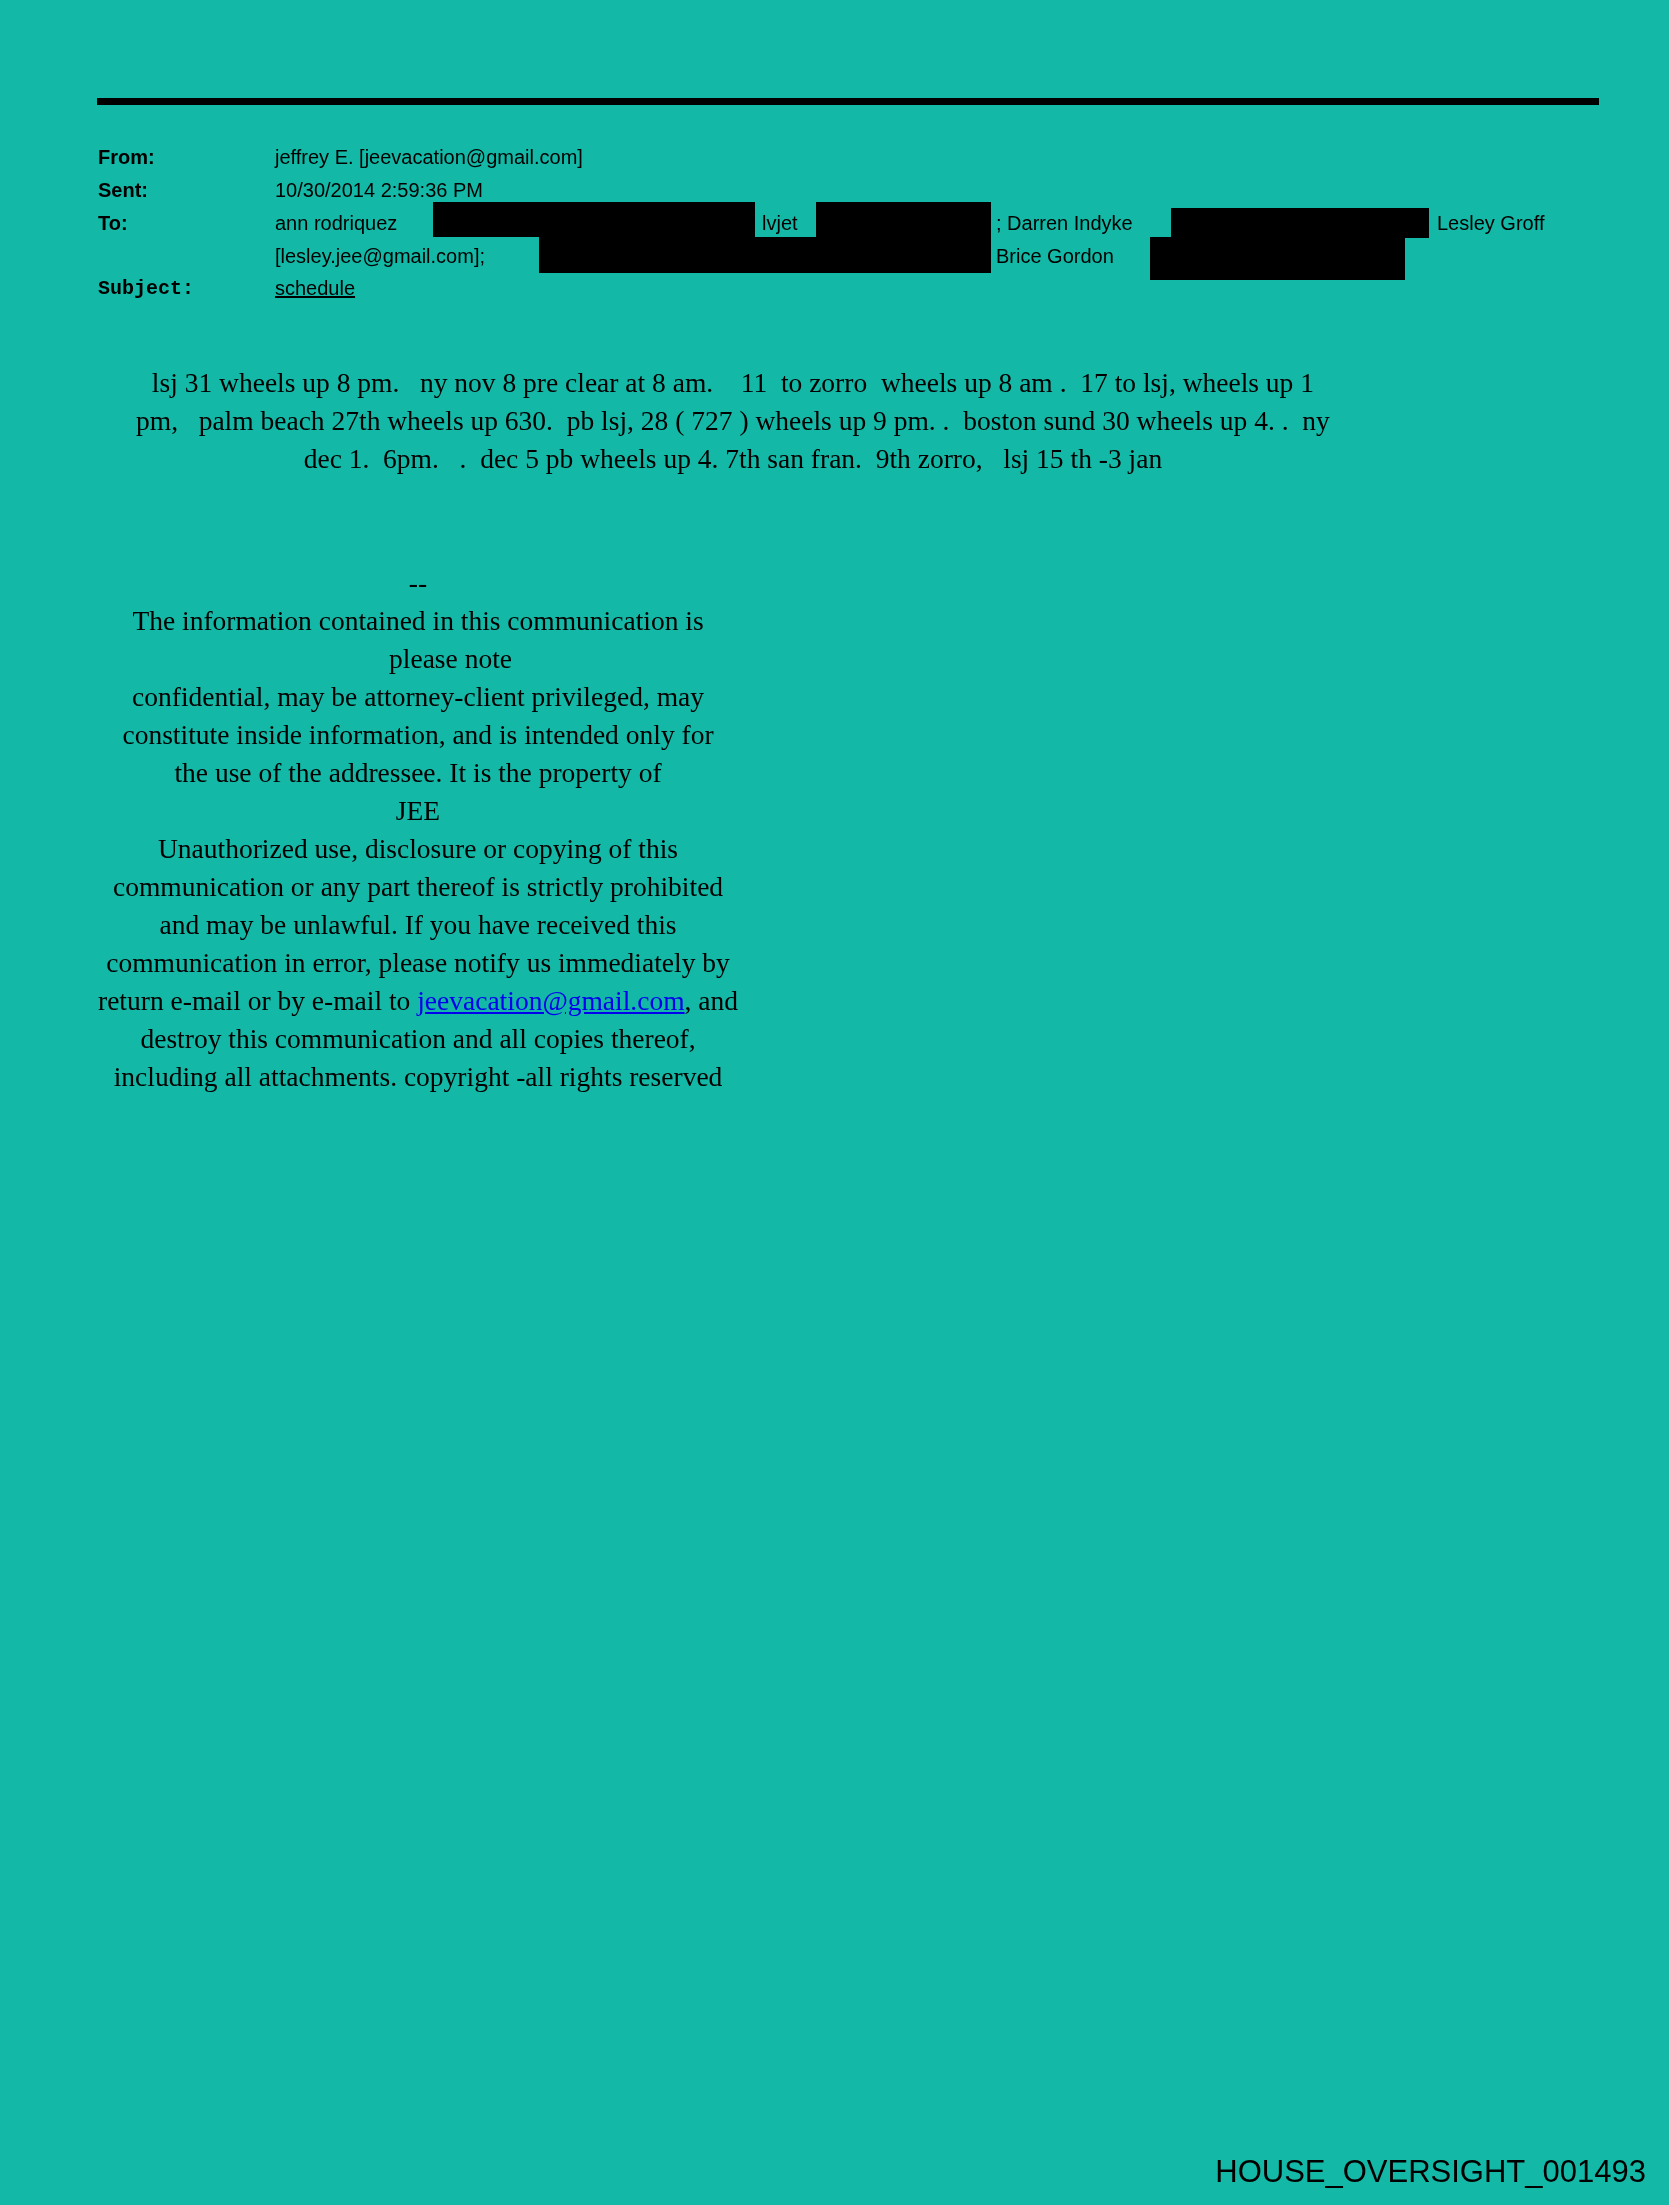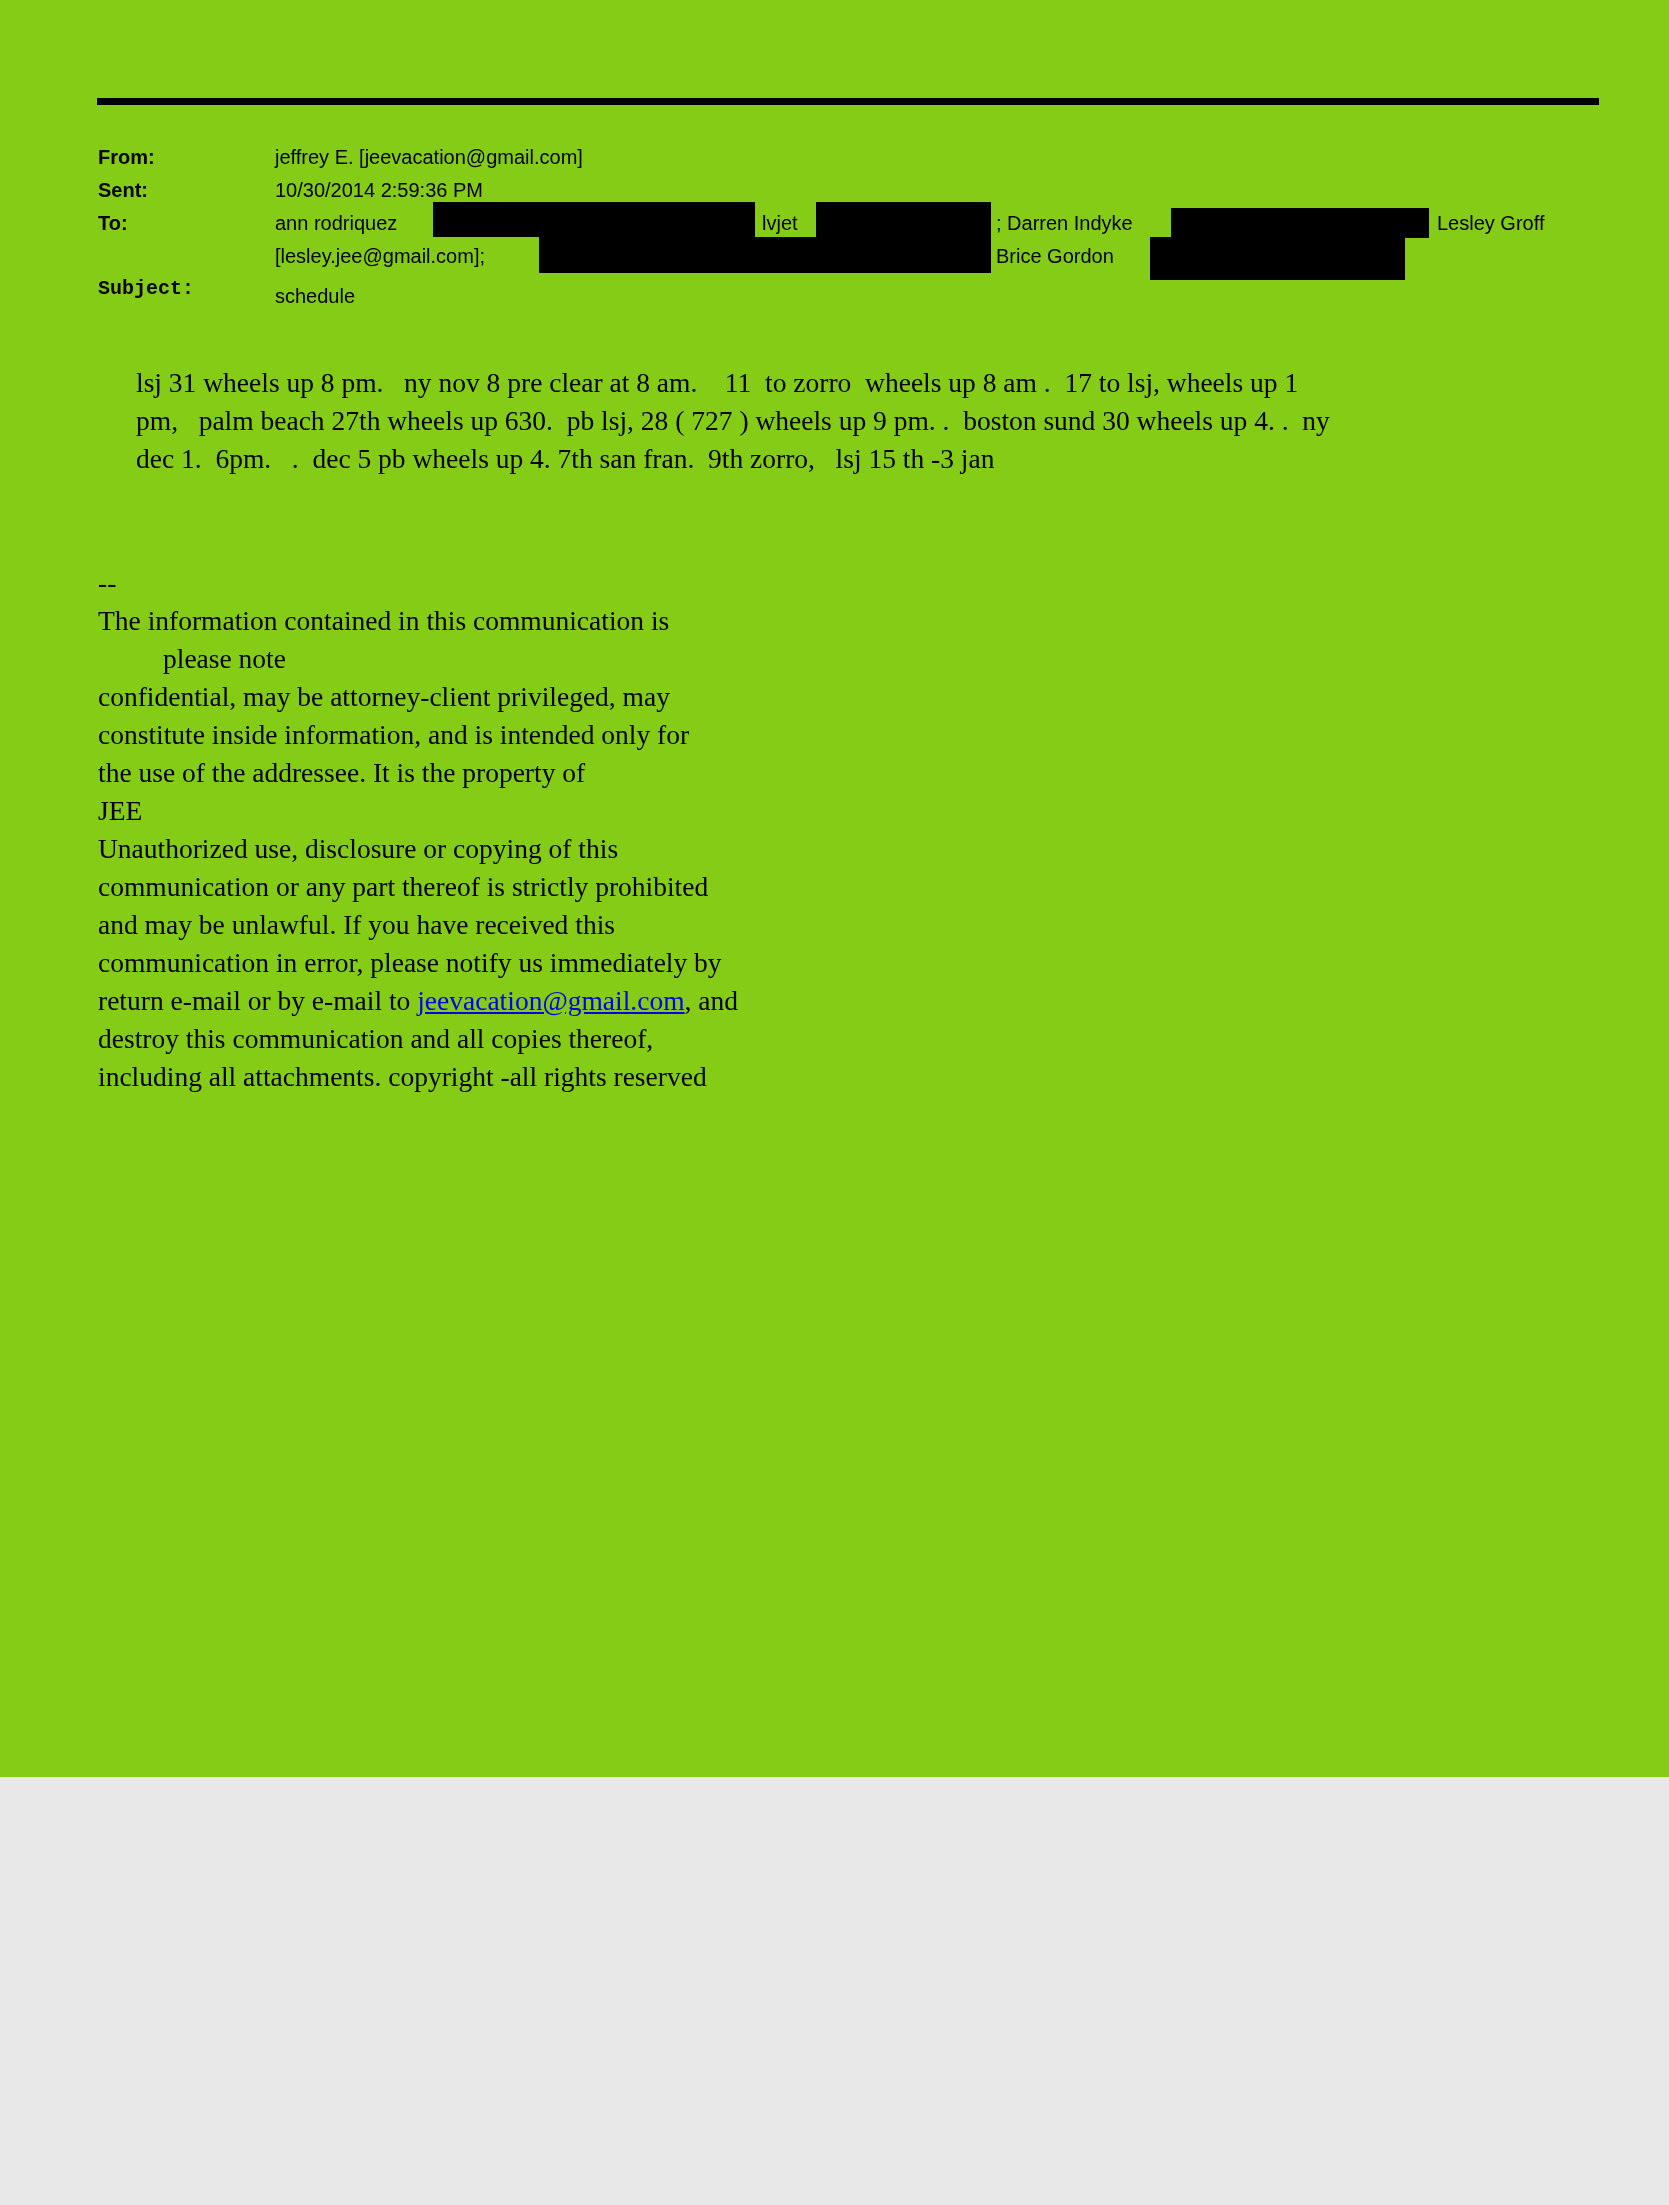--- a/index.html
+++ b/index.html
@@ -1,22 +1,23 @@
 <!DOCTYPE html>
 <html style="font-size:10.5px"><head>
 <meta charset="utf-8">
 <style>
   html,body { margin:0; padding:0; background:#e8e8e8; }
   .page {
     position:relative;
-    width:1669px; height:1777px;
-    background:#84cc16;
+    width:1669px; height:2205px;
+    background:#14b8a6;
     color:#000000;
     font-family:"Liberation Sans", sans-serif;
     overflow:hidden;
+    text-align:center;
   }
   .rule { position:absolute; background:#000000; }
   .h-lbl {
     position:absolute;
     font-weight:bold;
     font-size:20px; line-height:25px;
     white-space:pre;
   }
   .h-val {
     position:absolute;
@@ -67,21 +68,21 @@
   <div class="h-val" style="left:996px; top:211px;">; Darren Indyke</div>
   <div class="redact" style="left:1171px; top:208px; width:258px; height:29.5px;"></div>
   <div class="h-val" style="left:1437px; top:211px;">Lesley Groff</div>
 
   <div class="h-val" style="left:275px; top:244px;">[lesley.jee@gmail.com];</div>
   <div class="redact" style="left:539px; top:237px; width:452px; height:36px;"></div>
   <div class="h-val" style="left:996px; top:244px;">Brice Gordon</div>
   <div class="redact" style="left:1150px; top:237px; width:255px; height:43px;"></div>
 
   <div class="h-lbl" style="left:98px; top:276px;font-family:Liberation Mono, monospace;">Subject:</div>
-  <div class="h-val" style="left:275px; top:284px;">schedule</div>
+  <div class="h-val" style="left:275px; top:276px;text-decoration:underline;">schedule</div>
 
   <div class="body-block">
     <div class="tline">lsj 31 wheels up 8 pm.   ny nov 8 pre clear at 8 am.    11  to zorro  wheels up 8 am .  17 to lsj, wheels up 1</div>
     <div class="tline">pm,   palm beach 27th wheels up 630.  pb lsj, 28 ( 727 ) wheels up 9 pm. .  boston sund 30 wheels up 4. .  ny</div>
     <div class="tline">dec 1.  6pm.   .  dec 5 pb wheels up 4. 7th san fran.  9th zorro,   lsj 15 th -3 jan</div>
   </div>
 
   <div class="sig-block">
     <div class="tline">--</div>
     <div class="tline">The information contained in this communication is</div>

